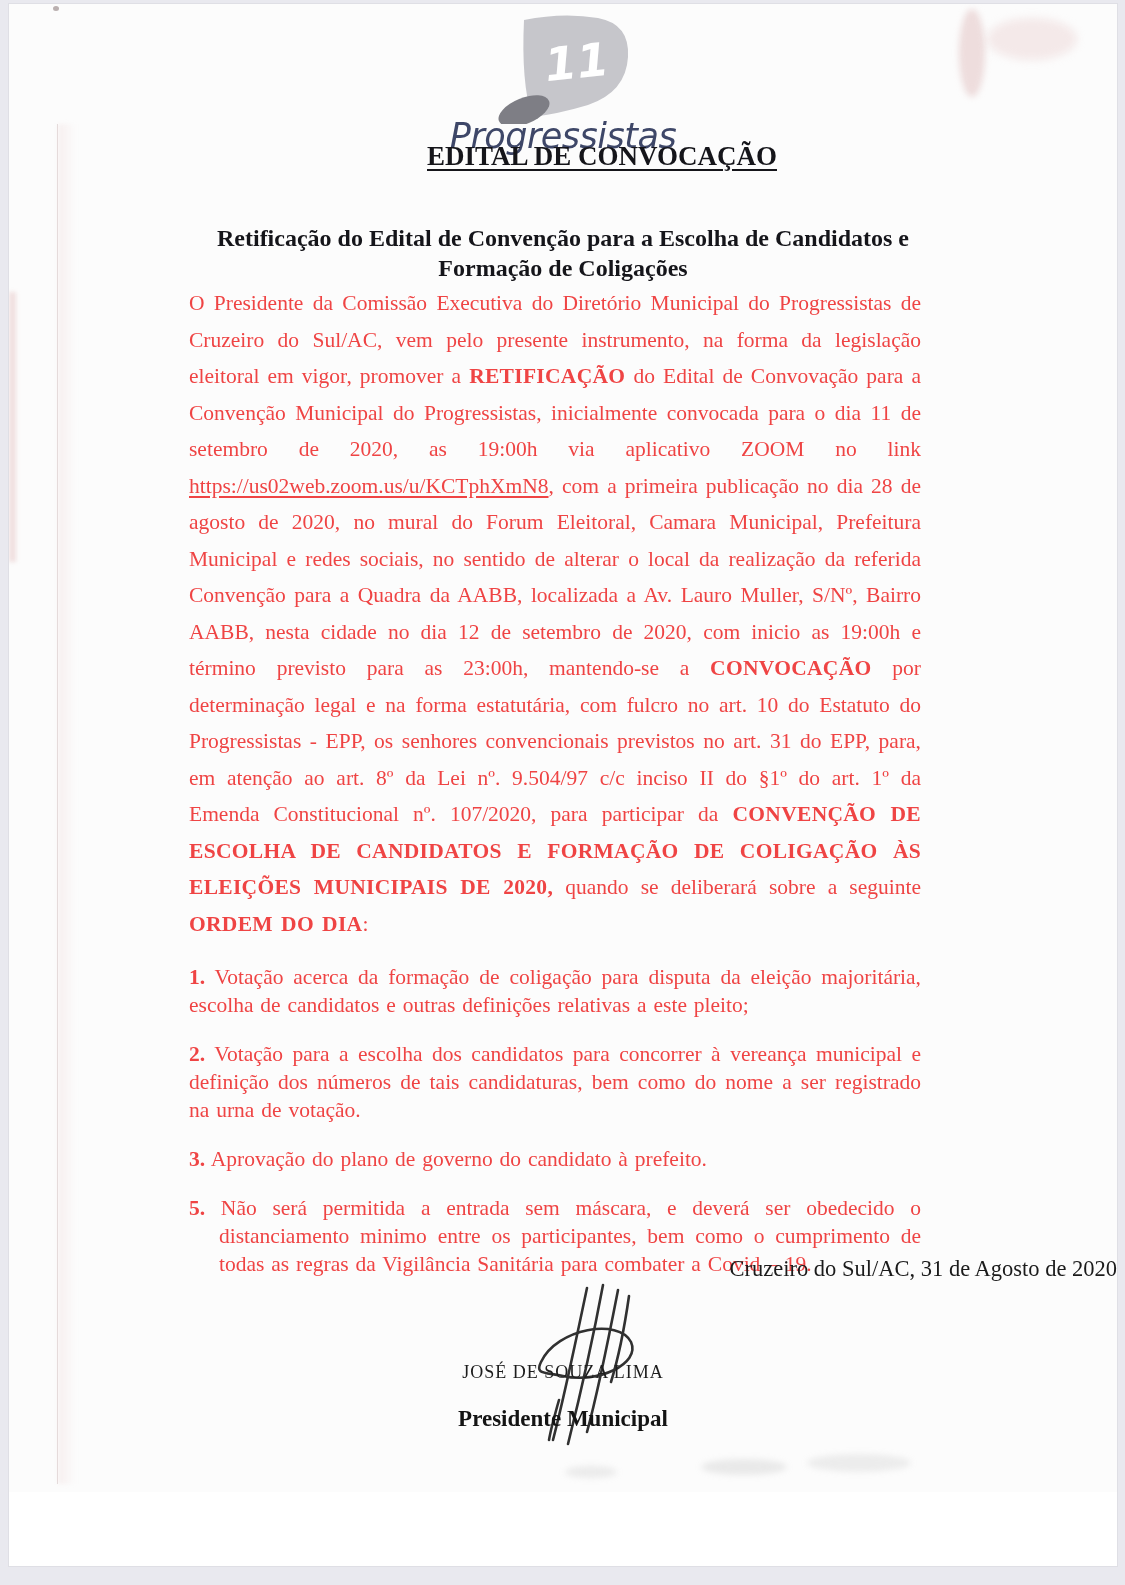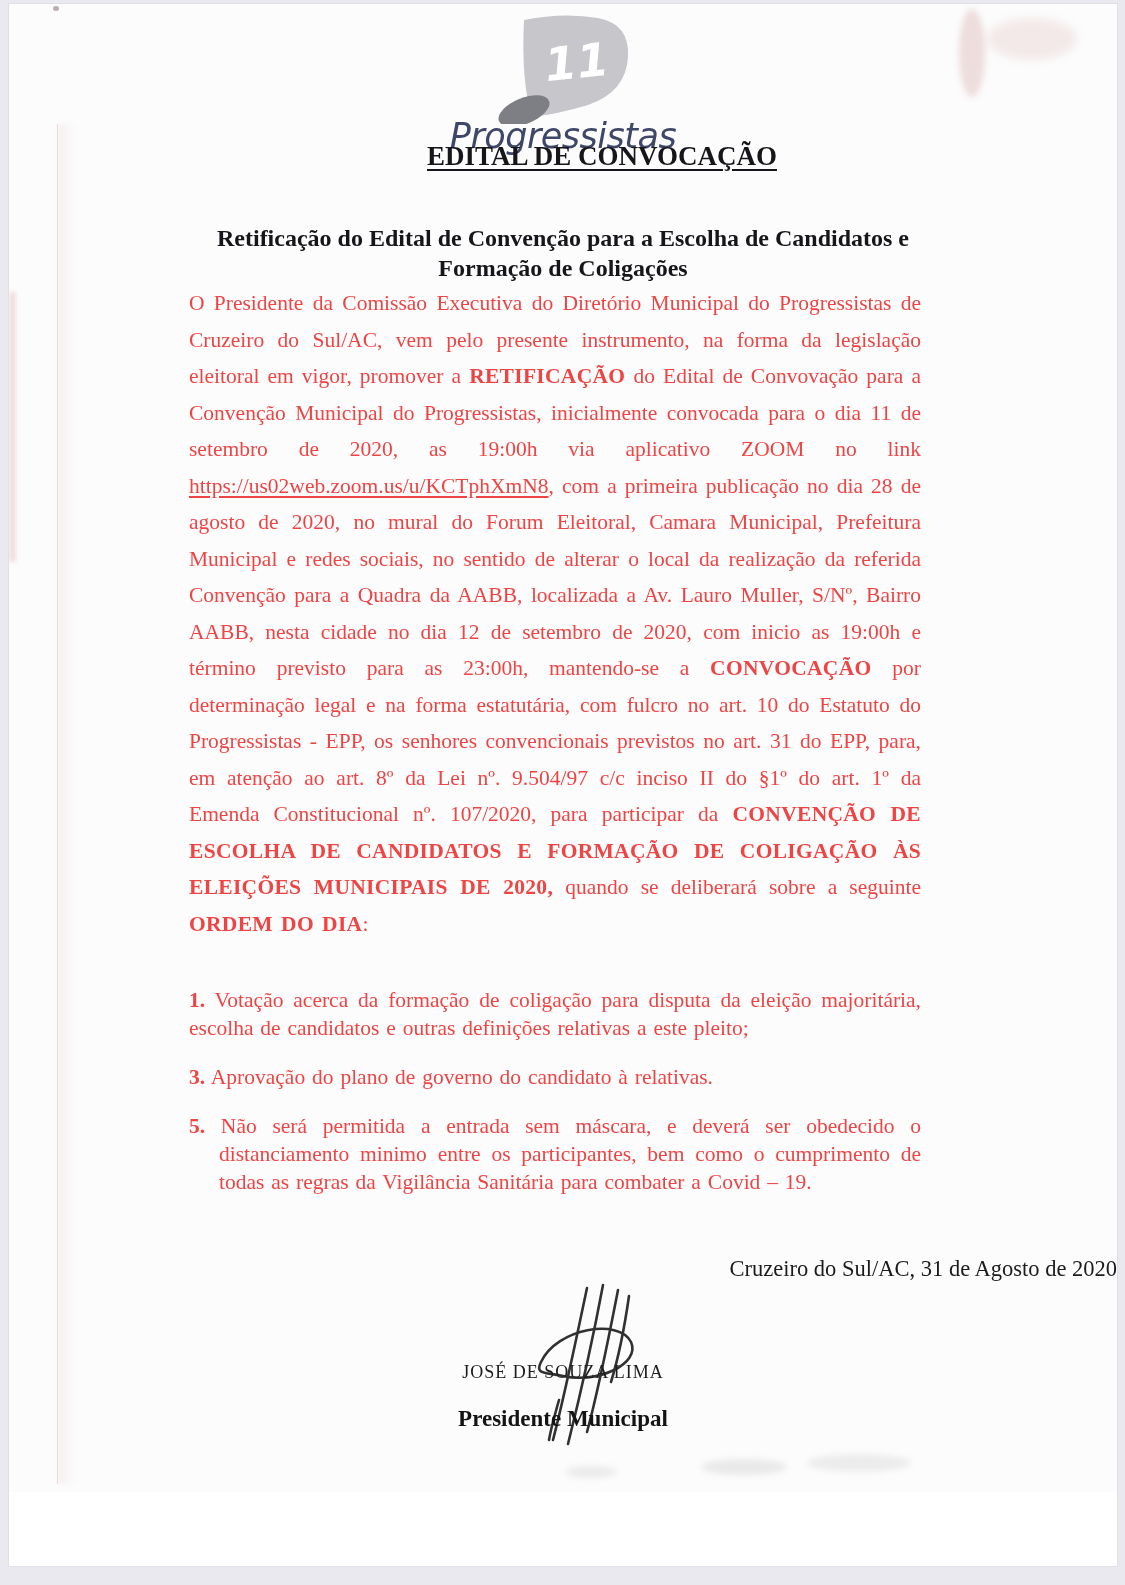--- a/index.html
+++ b/index.html
@@ -52,21 +52,21 @@
   .subtitle{position:absolute;top:219px;left:185px;right:185px;
     text-align:center;font-weight:bold;font-size:24px;line-height:30px;color:#15151a;}
 
   
   .doc-body{position:absolute;top:281px;left:180px;width:732px;color:#ef4444;}
   .doc-body p{
     margin:0;font-size:21.5px;line-height:36.5px;
     text-align:justify;word-spacing:2.5px;
   }
   .doc-body p b{letter-spacing:.3px;}
-  .agenda{margin-top:44px;}
+  .agenda{margin-top:21px;}
   .agenda-item{
     font-size:21.5px;line-height:28px;text-align:justify;
     margin-bottom:21px;word-spacing:1.5px;
   }
   .agenda-item:last-child{padding-left:30px;text-indent:-30px;margin-bottom:0;}
 
   
   .dateline{position:absolute;top:1252px;left:0;width:100%;
     text-align:right;font-size:22.5px;color:#1b1b1b;}
   .sig-svg{position:absolute;left:500px;top:1278px;}
@@ -109,22 +109,23 @@
   <div class="title-line" id="title1">
     <span class="ul">EDITAL DE CONVOCAÇÃO</span>
   </div>
   <div class="subtitle">Retificação do Edital de Convenção para a Escolha de Candidatos e Formação de Coligações</div>
 
   <div class="doc-body">
     <p id="body-par"><span>O Presidente da Comissão Executiva do Diretório Municipal do Progressistas de Cruzeiro do Sul/AC, vem pelo presente instrumento, na forma da legislação eleitoral em vigor, promover a </span><b>RETIFICAÇÃO</b><span> do Edital de Convovação para a Convenção Municipal do Progressistas, inicialmente convocada para o dia 11 de setembro de 2020, as 19:00h via aplicativo ZOOM no link </span><u>https://us02web.zoom.us/u/KCTphXmN8</u><span>, com a primeira publicação no dia 28 de agosto de 2020, no mural do Forum Eleitoral, Camara Municipal, Prefeitura Municipal e redes sociais, no sentido de alterar o local da realização da referida Convenção para a Quadra da AABB, localizada a Av. Lauro Muller, S/Nº, Bairro AABB, nesta cidade no dia 12 de setembro de 2020, com inicio as 19:00h e término previsto para as 23:00h, mantendo-se a </span><b>CONVOCAÇÃO</b><span> por determinação legal e na forma estatutária, com fulcro no art. 10 do Estatuto do Progressistas - EPP, os senhores convencionais previstos no art. 31 do EPP, para, em atenção ao art. 8º da Lei nº. 9.504/97 c/c inciso II do §1º do art. 1º da Emenda Constitucional nº. 107/2020, para participar da </span><b>CONVENÇÃO DE ESCOLHA DE CANDIDATOS E FORMAÇÃO DE COLIGAÇÃO ÀS ELEIÇÕES MUNICIPAIS DE 2020,</b><span> quando se deliberará sobre a seguinte </span><b>ORDEM DO DIA</b><span>:</span></p>
     <div class="agenda">
     <div class="agenda-item"><b>1.</b><span> Votação acerca da formação de coligação para disputa da eleição majoritária, escolha de candidatos e outras definições relativas a este pleito;</span></div>
 
+    <div class="agenda-item"><b>2.</b><span> Votação para a escolha dos candidatos para concorrer à vereança municipal e definição dos números de tais candidaturas, bem como do nome a ser registrado na urna de votação.</span></div>
 
-    <div class="agenda-item"><b>3.</b><span> Aprovação do plano de governo do candidato à relativas.</span></div>
+    <div class="agenda-item"><b>3.</b><span> Aprovação do plano de governo do candidato à prefeito.</span></div>
 
 
     <div class="agenda-item"><b>5.</b><span> Não será permitida a entrada sem máscara, e deverá ser obedecido o distanciamento minimo entre os participantes, bem como o cumprimento de todas as regras da Vigilância Sanitária para combater a Covid – 19.</span></div>
   </div>
   </div>
 
   <div class="dateline">Cruzeiro do Sul/AC, 31 de Agosto de 2020</div>
 
   <svg class="sig-svg" width="150" height="165" viewBox="0 0 150 165">
     <g stroke="#1c1c1c" stroke-width="2.6" fill="none" stroke-linecap="round" opacity="0.9">

